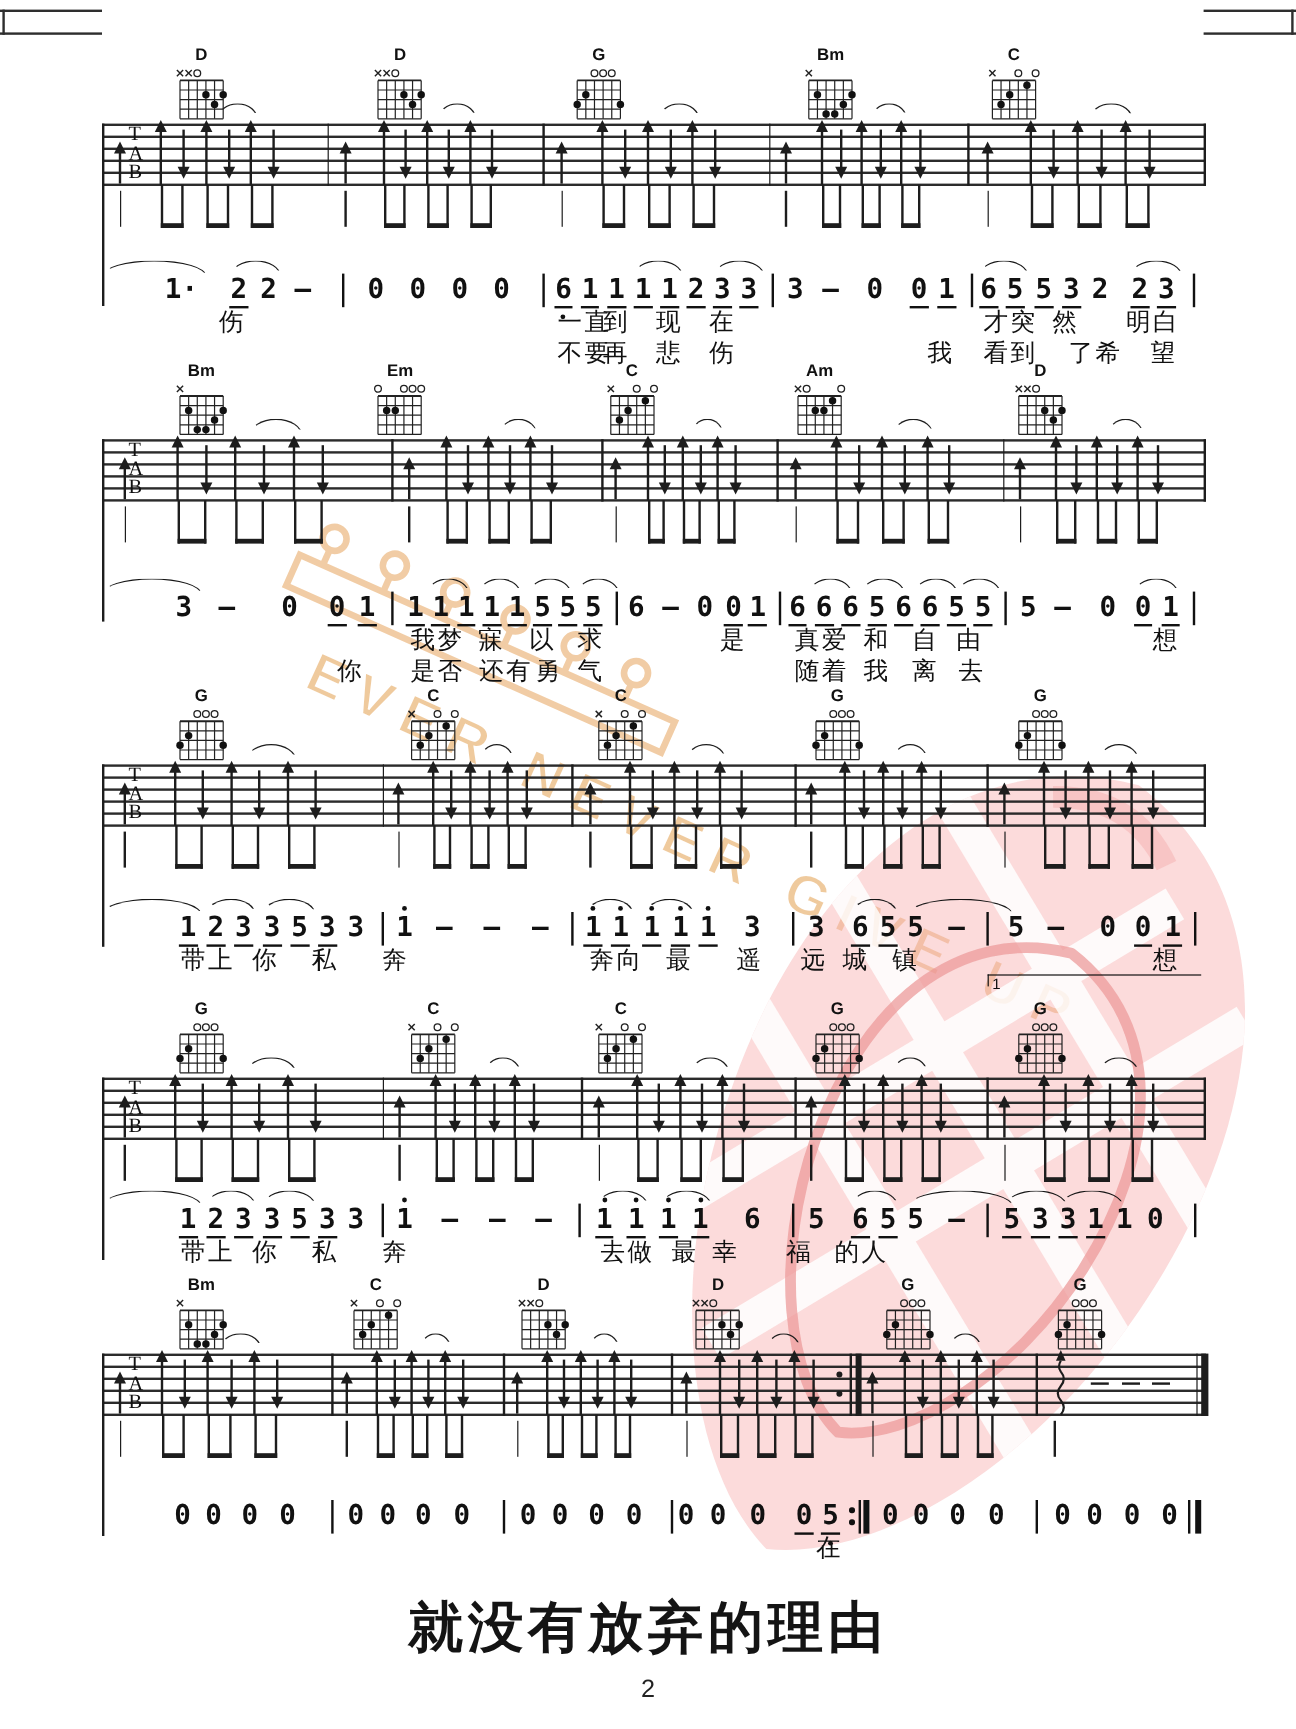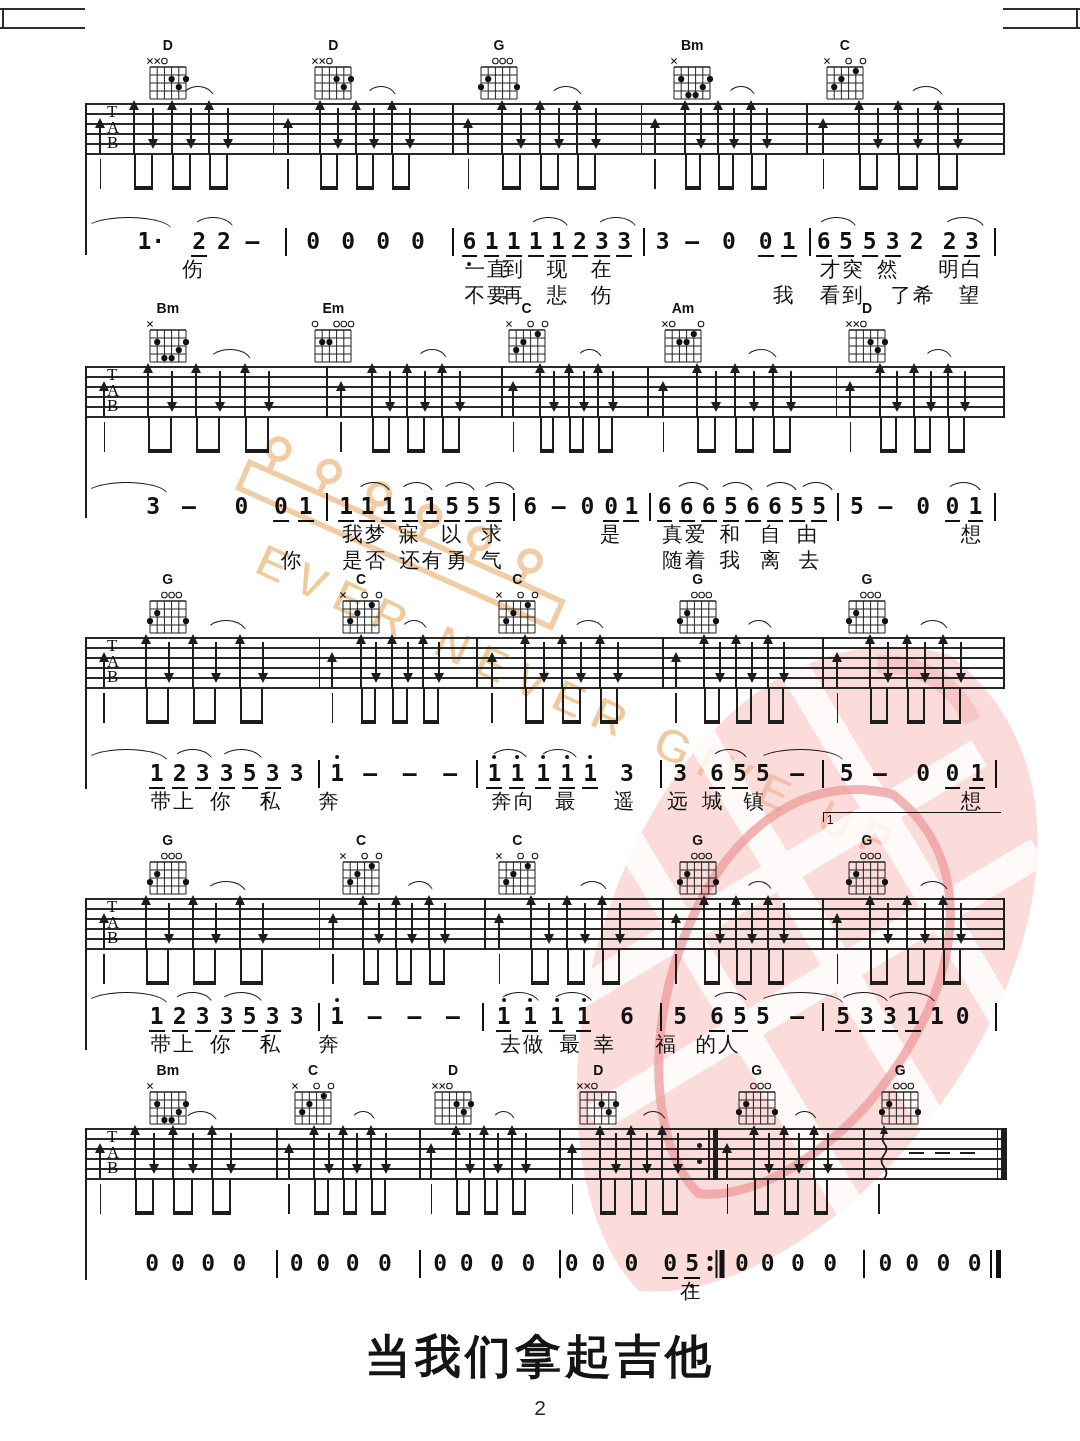--- a/index.html
+++ b/index.html
@@ -1277,16 +1277,16 @@
         <div class="mtok" style="left: 96.7%;">0</div>
         <div class="mend" style="left: 99%; width: 12px;">
           <div style="position: absolute; left: 0px; top: 0px; width: 2px; height: 28px; background: rgb(17, 17, 17);"></div>
           <div style="position: absolute; left: 6px; top: 0px; width: 5.5px; height: 28px; background: rgb(17, 17, 17);"></div>
         </div>
         <div class="lyr" style="left: 65.9%; top: 29px;">在</div>
       </div>
     </div>
 
   <div class="footer">
-    <span>当我们拿起吉他</span>
+    <span>就没有放弃的理由</span>
   </div>
   <div class="pagenum">2</div>
 </div>
 
 </body></html>

